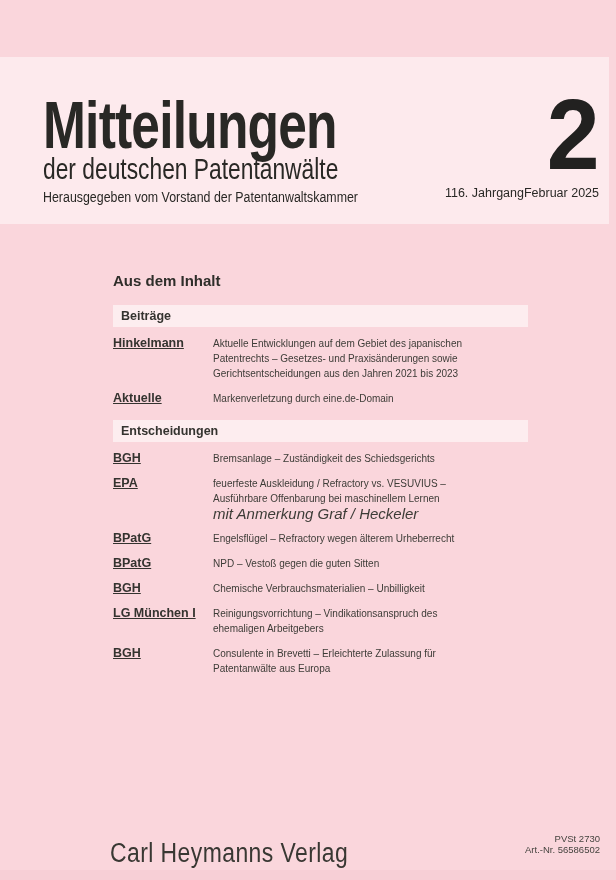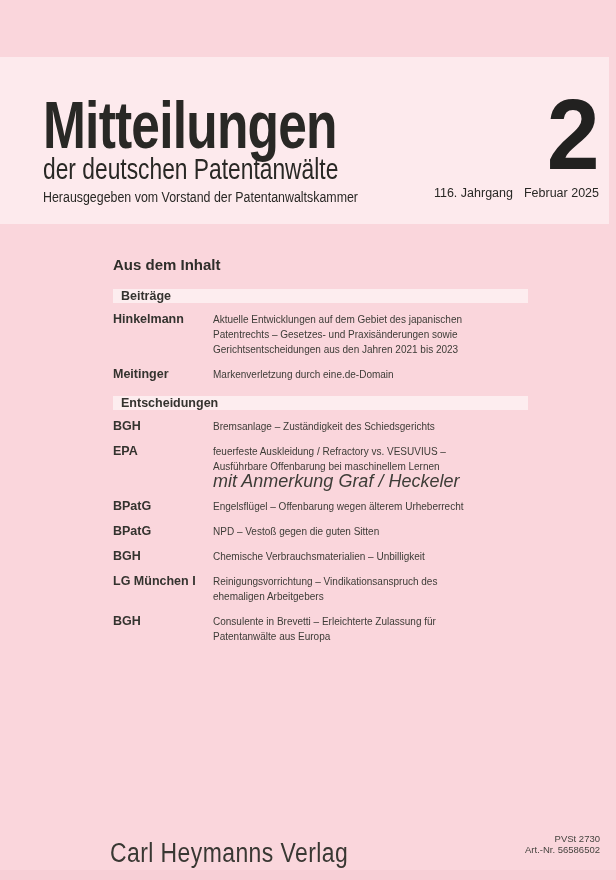--- a/index.html
+++ b/index.html
@@ -51,63 +51,64 @@
     white-space:nowrap;
   }
   .issue-number{
     position:absolute;right:9px;top:27px;
     font-size:100px;font-weight:bold;line-height:1;
     color:#222120;
     transform:scaleX(0.95);transform-origin:100% 0;
   }
   .issue-meta{
     position:absolute;right:10px;top:129px;
-    display:flex;gap:11px;
+    display:flex;gap:0;
     font-size:12.5px;color:var(--title-text);
     white-space:nowrap;
   }
   
   .bottom-band{
     position:absolute;left:0;top:870px;width:616px;height:10px;
     background:var(--bottom-band);
   }
   
   .contents{
-    position:absolute;left:113px;top:255px;width:415px;
+    position:absolute;left:113px;top:271px;width:415px;
   }
   .contents-heading{
     font-size:15px;font-weight:bold;line-height:20px;
     color:#2f2e2a;margin-bottom:14px;
   }
   .toc-section{margin-top:0;}
   .toc-section + .toc-section{margin-top:14px;}
   .section-bar{
-    height:14px;background:var(--bar-bg);
+    height:22px;background:var(--bar-bg);
     display:flex;align-items:center;
     padding-left:8px;
     font-size:12.5px;font-weight:bold;color:#34332f;
   }
   .section-entries{padding-top:9px;}
   .toc-entry{
     display:flex;align-items:flex-start;
     margin-bottom:10px;
   }
   .toc-entry-label{
     width:100px;flex:0 0 100px;
     font-size:12.5px;font-weight:bold;line-height:15px;
     color:#34332f;
+    text-decoration:underline;
   }
   .toc-entry-body{width:315px;}
   .toc-entry-text{
     font-size:10px;line-height:15px;
     white-space:pre-line;
     color:var(--body-text);
   }
   .toc-entry-note{
-    font-size:18px;line-height:15px;
+    font-size:15px;line-height:15px;
     font-style:italic;color:var(--body-text);
   }
   
   .publisher-name{
     position:absolute;left:110px;top:840px;
     font-size:27px;font-weight:400;line-height:1;
     color:#393833;letter-spacing:0.5px;
     transform:scaleX(0.85);transform-origin:0 0;
     white-space:nowrap;
   }
@@ -146,21 +147,21 @@
     <div class="toc-entry-label">Hinkelmann</div>
     <div class="toc-entry-body">
       <div class="toc-entry-text">Aktuelle Entwicklungen auf dem Gebiet des japanischen
 Patentrechts – Gesetzes- und Praxisänderungen sowie
 Gerichtsentscheidungen aus den Jahren 2021 bis 2023</div>
 
     </div>
   </div>
 
   <div class="toc-entry">
-    <div class="toc-entry-label">Meitinger</div>
+    <div class="toc-entry-label">Aktuelle</div>
     <div class="toc-entry-body">
       <div class="toc-entry-text">Markenverletzung durch eine.de-Domain</div>
 
     </div>
   </div>
 </div>
   </div>
 
   <div class="toc-section">
     <div class="section-bar">
@@ -180,21 +181,21 @@
     <div class="toc-entry-body">
       <div class="toc-entry-text">feuerfeste Auskleidung / Refractory vs. VESUVIUS –
 Ausführbare Offenbarung bei maschinellem Lernen</div>
       <div class="toc-entry-note">mit Anmerkung Graf / Heckeler</div>
     </div>
   </div>
 
   <div class="toc-entry">
     <div class="toc-entry-label">BPatG</div>
     <div class="toc-entry-body">
-      <div class="toc-entry-text">Engelsflügel – Offenbarung wegen älterem Urheberrecht</div>
+      <div class="toc-entry-text">Engelsflügel – Refractory wegen älterem Urheberrecht</div>
 
     </div>
   </div>
 
   <div class="toc-entry">
     <div class="toc-entry-label">BPatG</div>
     <div class="toc-entry-body">
       <div class="toc-entry-text">NPD – Vestoß gegen die guten Sitten</div>
 
     </div>

